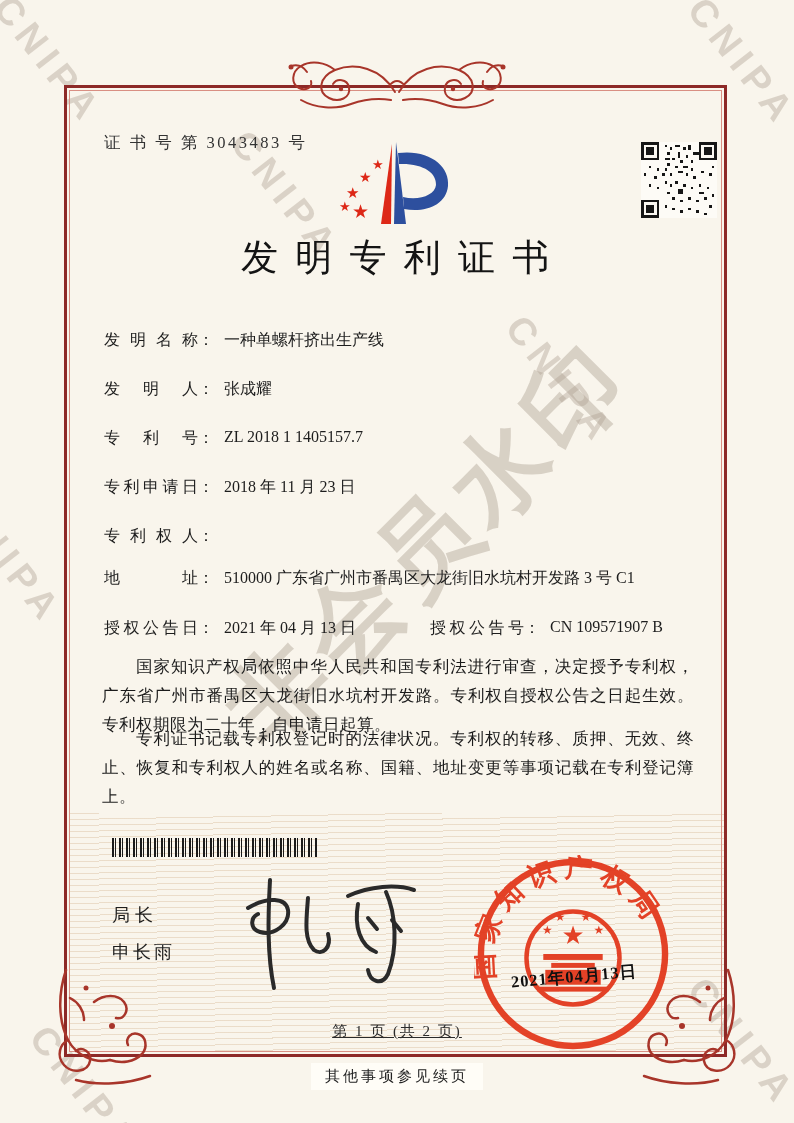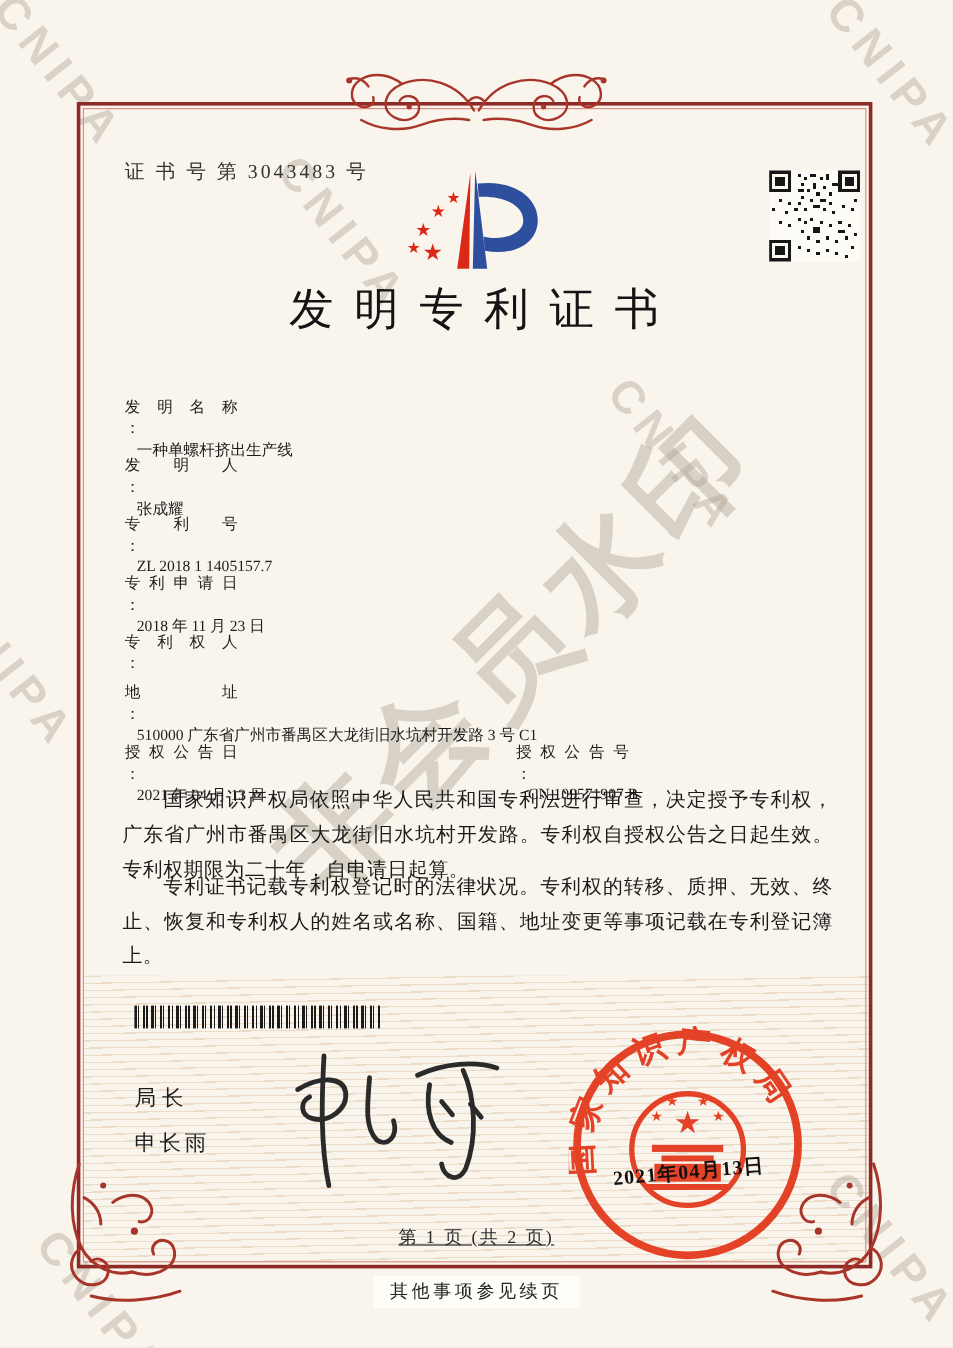--- a/index.html
+++ b/index.html
@@ -19,21 +19,21 @@
         font-size:38px;letter-spacing:7px;color:rgba(176,163,148,0.42);
         transform:translate(-50%,-50%) rotate(52deg);white-space:nowrap;}
   
   .cert-no{position:absolute;left:104px;top:132px;font-size:16.5px;letter-spacing:2.5px;color:#333;z-index:3;}
   .logo{position:absolute;left:330px;top:138px;width:130px;height:95px;z-index:3;}
   .logo .st{position:absolute;color:#dd2817;line-height:1;}
   .qr{position:absolute;left:641px;top:142px;width:76px;height:76px;z-index:3;background:#fdfbf6;}
   .title{position:absolute;left:0;right:0;top:233px;text-align:center;font-size:37px;font-weight:normal;
         letter-spacing:4px;color:#141414;z-index:3;}
   
-  .row{position:absolute;left:104px;display:flex;font-size:13px;z-index:3;white-space:nowrap;flex-direction:column;}
+  .row{position:absolute;left:104px;display:flex;font-size:16px;z-index:3;white-space:nowrap;}
   .lab{display:inline-block;width:94px;text-align:justify;text-align-last:justify;}
   .val{margin-left:10px;}
   .val .l2{display:block;}
   
   .para{position:absolute;left:102px;width:592px;font-size:16.5px;line-height:29px;text-indent:34px;
         text-align:justify;letter-spacing:0.5px;color:#1b1b1b;z-index:3;}
   
   .barcode{position:absolute;left:112px;top:838px;width:206px;height:19px;z-index:3;
         background:repeating-linear-gradient(90deg,#1a1a1a 0 2px,transparent 2px 3px,#1a1a1a 3px 4px,
         transparent 4px 7px,#1a1a1a 7px 9px,transparent 9px 10px,#1a1a1a 10px 11px,transparent 11px 14px);}

